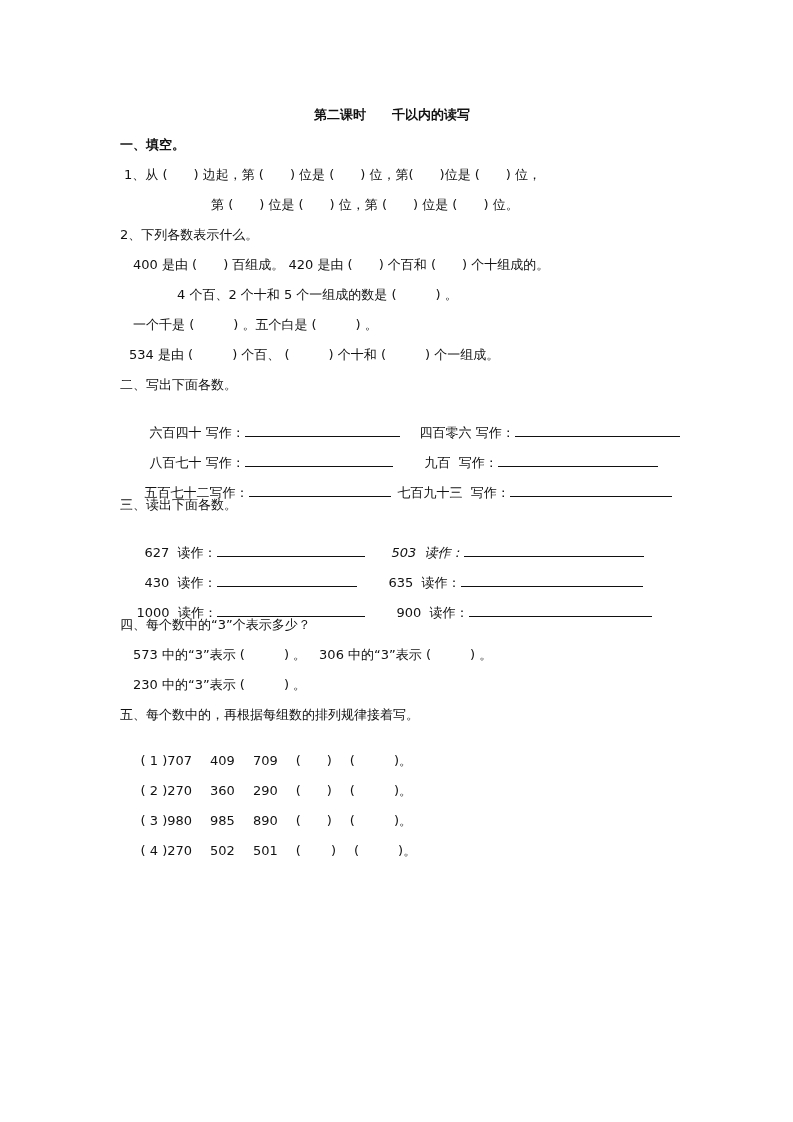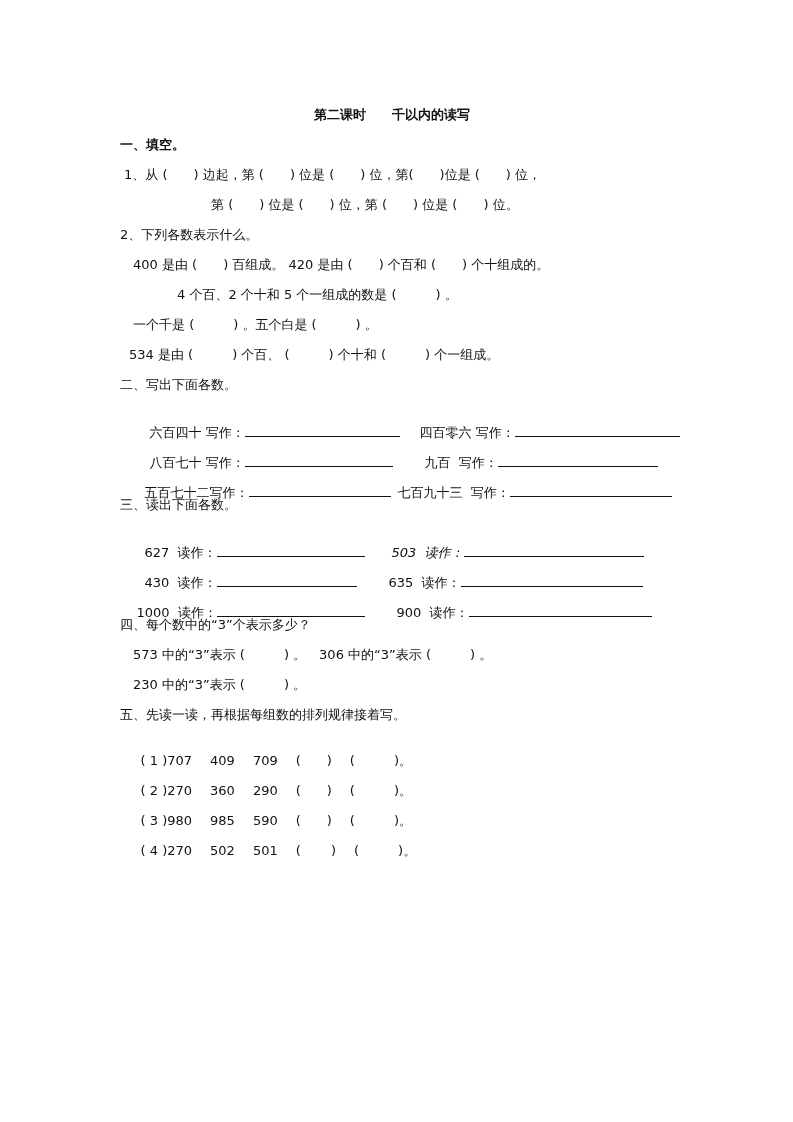--- a/index.html
+++ b/index.html
@@ -73,28 +73,28 @@
     <span>1000  读作：</span><span class="blank" style="width:148px"></span>
   </div>
   <div class="line" style="left:380px; top:587px;">
     <span>900  读作：</span><span class="blank" style="width:183px"></span>
   </div>
 
   <div class="line heading" style="left:120px; top:617px;">四、每个数中的“3”个表示多少？</div>
   <div class="line" style="left:133px; top:647px;">573 中的“3”表示 (　　　) 。　306 中的“3”表示 (　　　) 。</div>
   <div class="line" style="left:133px; top:677px;">230 中的“3”表示 (　　　) 。</div>
 
-  <div class="line heading" style="left:120px; top:707px;">五、先读一读，再根据每组数的排列规律接着写。</div>
+  <div class="line heading" style="left:120px; top:707px;">五、每个数中的，再根据每组数的排列规律接着写。</div>
 
   <div class="line" style="left:124px; top:737px;">
     <span>( 1 )</span><span>707</span><span class="gap" style="width:18px"></span><span>409</span><span class="gap" style="width:18px"></span><span>709</span><span class="gap" style="width:18px"></span><span>(　　)</span><span class="gap" style="width:18px"></span><span>(　　　)</span><span>。</span>
   </div>
   <div class="line" style="left:124px; top:767px;">
     <span>( 2 )</span><span>270</span><span class="gap" style="width:18px"></span><span>360</span><span class="gap" style="width:18px"></span><span>290</span><span class="gap" style="width:18px"></span><span>(　　)</span><span class="gap" style="width:18px"></span><span>(　　　)</span><span>。</span>
   </div>
   <div class="line" style="left:124px; top:797px;">
-    <span>( 3 )</span><span>980</span><span class="gap" style="width:18px"></span><span>985</span><span class="gap" style="width:18px"></span><span>590</span><span class="gap" style="width:18px"></span><span>(　　)</span><span class="gap" style="width:18px"></span><span>(　　　)</span><span>。</span>
+    <span>( 3 )</span><span>980</span><span class="gap" style="width:18px"></span><span>985</span><span class="gap" style="width:18px"></span><span>890</span><span class="gap" style="width:18px"></span><span>(　　)</span><span class="gap" style="width:18px"></span><span>(　　　)</span><span>。</span>
   </div>
   <div class="line" style="left:124px; top:827px;">
     <span>( 4 )</span><span>270</span><span class="gap" style="width:18px"></span><span>502</span><span class="gap" style="width:18px"></span><span>501</span><span class="gap" style="width:18px"></span><span>(　　 )</span><span class="gap" style="width:18px"></span><span>(　　　)</span><span>。</span>
   </div>
 
 </div>
 
 </body></html>

